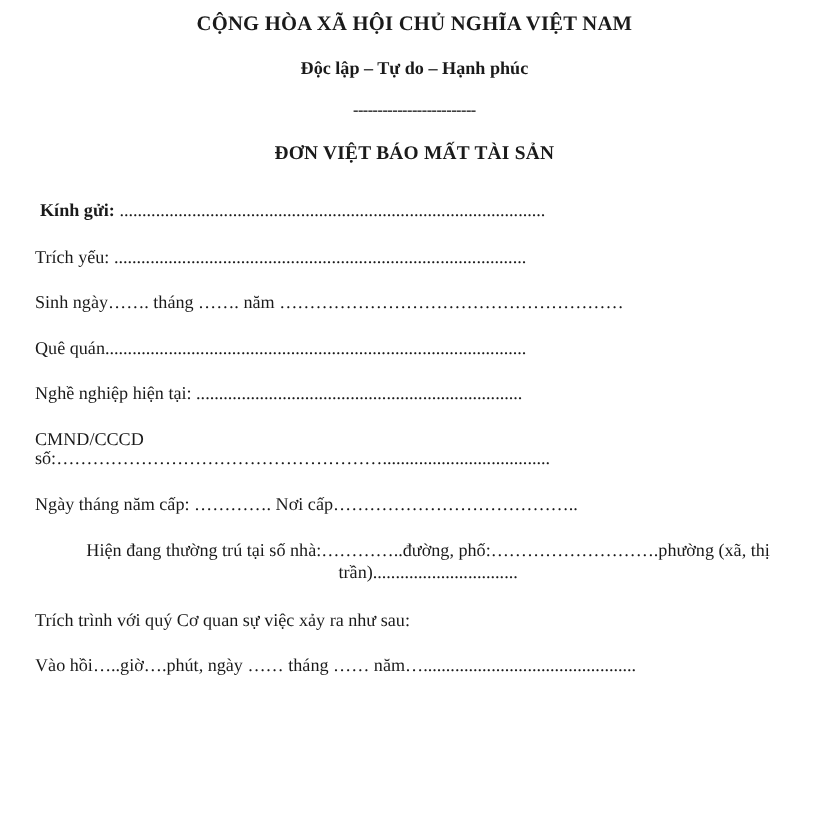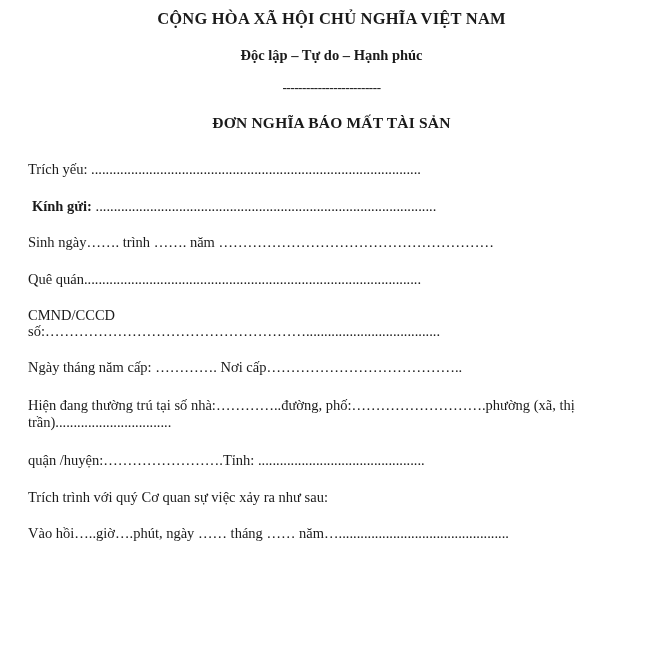--- a/index.html
+++ b/index.html
@@ -81,58 +81,59 @@
   .line.indent-more {
     padding-left: 32px;
   }
   .line .lbl {
     font-weight: bold;
   }
   
   .line.wrap {
     line-height: 1.18;
     padding-right: 6px;
+    text-align: center;
   }
 </style>
 </head>
 <body>
 
 <div class="page">
 
   <div class="heading-block">
     <div class="doc-title">CỘNG HÒA XÃ HỘI CHỦ NGHĨA VIỆT NAM</div>
 
     <div class="doc-subtitle">Độc lập – Tự do – Hạnh phúc</div>
 
     <div class="separator">-------------------------</div>
 
-    <div class="form-title">ĐƠN NGHĨA BÁO MẤT TÀI SẢN</div>
+    <div class="form-title">ĐƠN VIỆT BÁO MẤT TÀI SẢN</div>
   </div>
 
   <div class="body-block">
 
+    <div class="line indent-more"><span class="lbl">Kính gửi:</span><span> ..............................................................................................</span></div>
+
     <div class="line">Trích yếu: ...........................................................................................</div>
 
-    <div class="line indent-more"><span class="lbl">Kính gửi:</span><span> ..............................................................................................</span></div>
 
-
-    <div class="line">Sinh ngày……. trình ……. năm …………………………………………………</div>
+    <div class="line">Sinh ngày……. tháng ……. năm …………………………………………………</div>
 
     <div class="line">Quê quán.............................................................................................</div>
 
+    <div class="line">Nghề nghiệp hiện tại: ........................................................................</div>
 
     <div class="line">CMND/CCCD</div>
 
     <div class="line" style="margin-top:1px;">số:……………………………………………….....................................</div>
 
     <div class="line">Ngày tháng năm cấp: …………. Nơi cấp…………………………………..</div>
 
     <div class="line wrap">Hiện đang thường trú tại số nhà:…………..đường, phố:……………………….phường (xã, thị trần)................................</div>
 
-    <div class="line">quận /huyện:…………………….Tỉnh: ..............................................</div>
 
     <div class="line">Trích trình với quý Cơ quan sự việc xảy ra như sau:</div>
 
     <div class="line">Vào hồi…..giờ….phút, ngày …… tháng …… năm…...............................................</div>
 
 
   </div>
 </div>
 
 </body></html>

